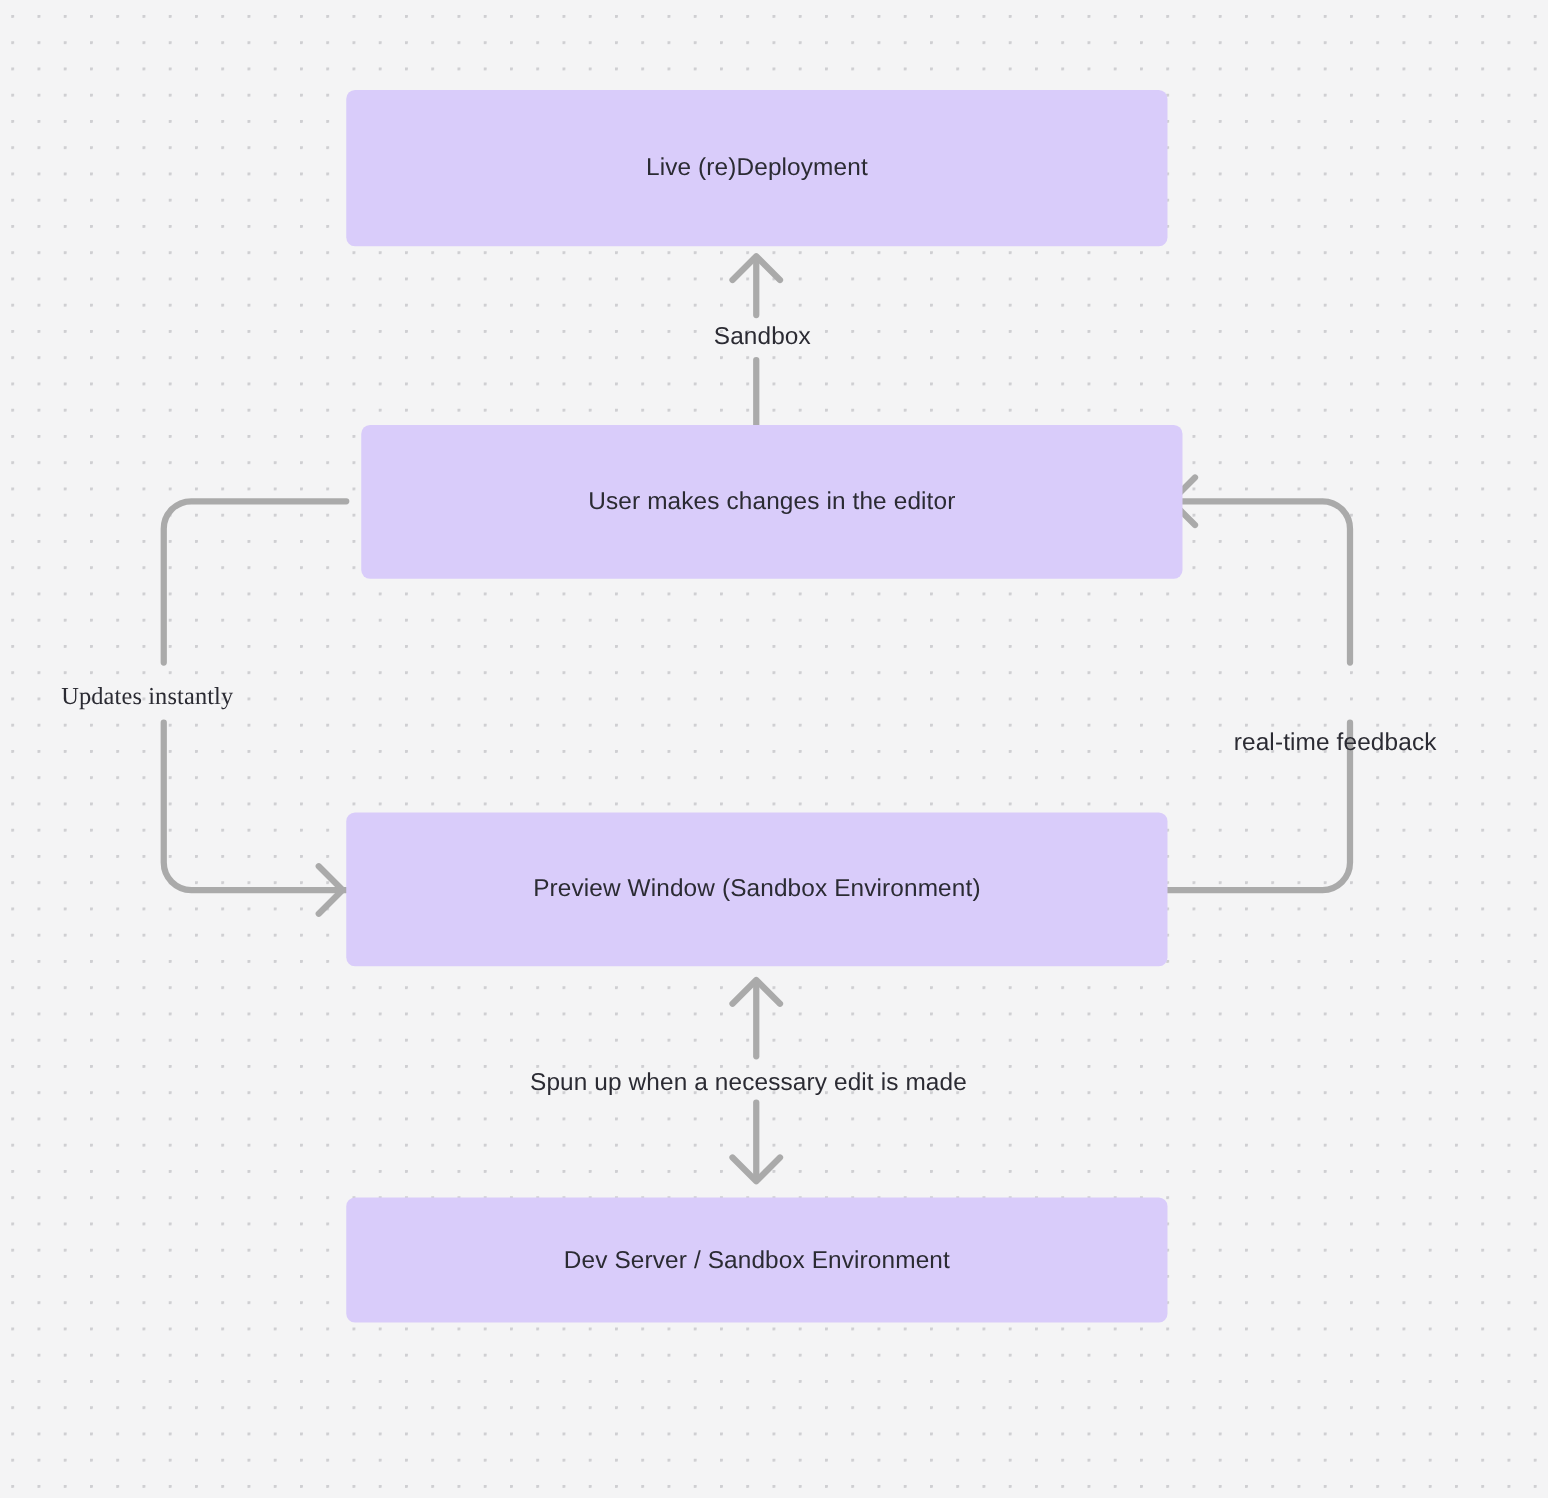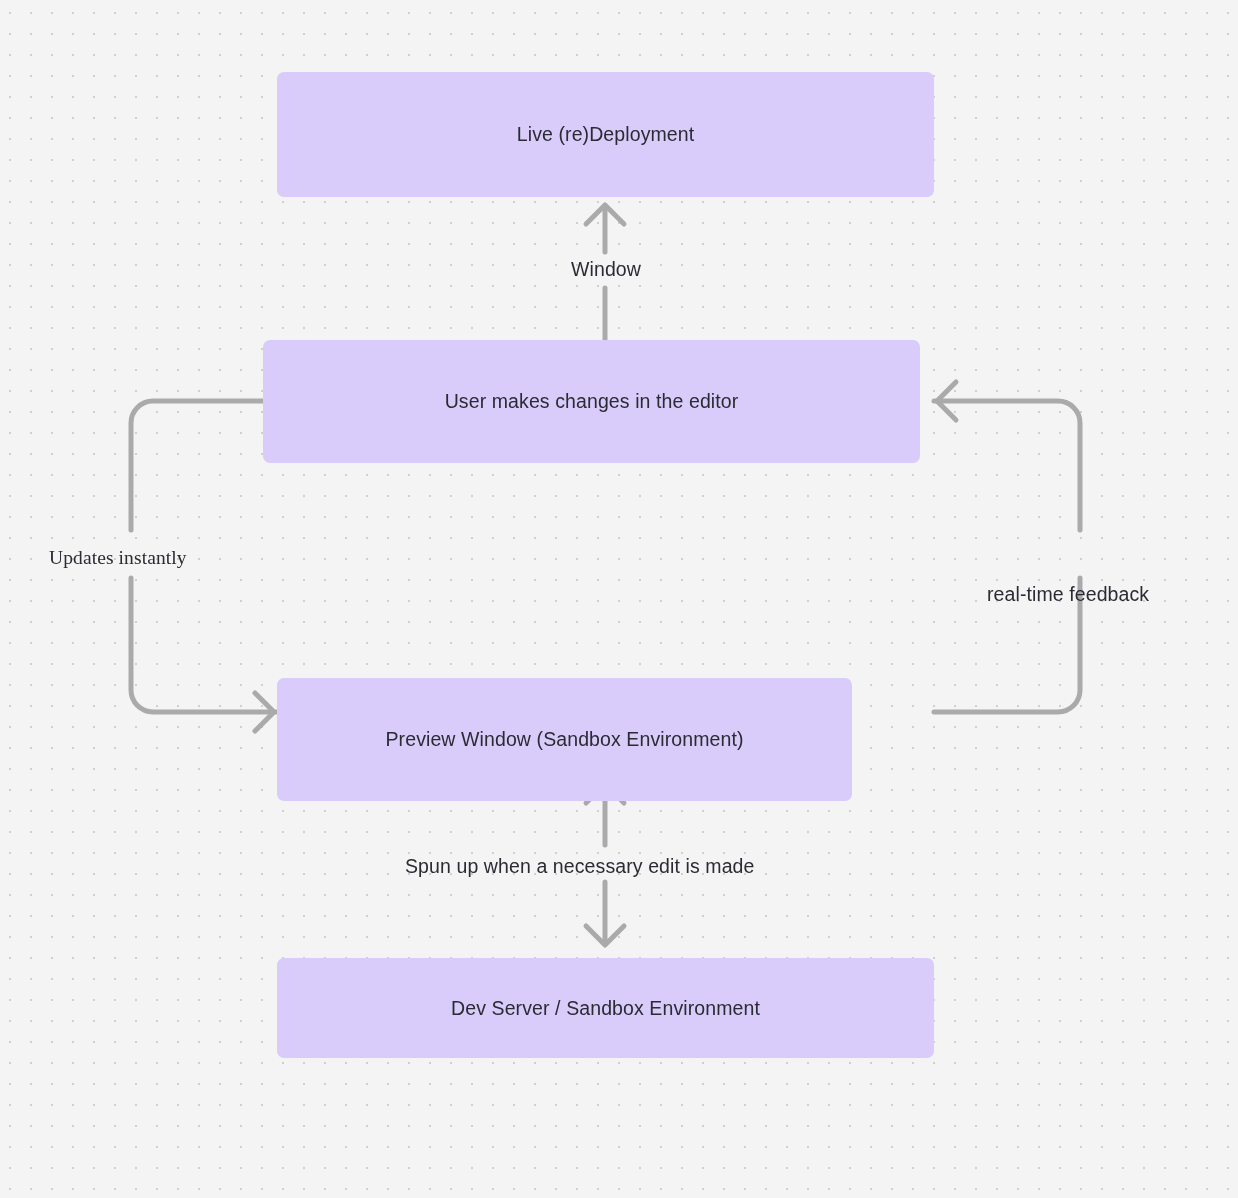--- a/index.html
+++ b/index.html
@@ -53,29 +53,29 @@
     position: absolute;
     color: #2b2b33;
     font-size: 19.5px;
     letter-spacing: 0.1px;
     white-space: nowrap;
     line-height: 1;
   }
 
   
   #node-live-deployment { left: 277px; top: 72px;  width: 657px; height: 125px; }
-  #node-user-edits      { left: 263px; top: 340px; width: 657px; height: 123px; }
-  #node-preview-window  { left: 277px; top: 650px; width: 575px; height: 123px; margin-top: 28px; }
+  #node-user-edits      { left: 289px; top: 340px; width: 657px; height: 123px; }
+  #node-preview-window  { left: 277px; top: 650px; width: 657px; height: 123px; }
   #node-dev-server      { left: 277px; top: 958px; width: 657px; height: 100px; }
 
   
   #label-publish        { left: 571px; top: 260px; }
   #label-updates        { left: 49px;  top: 548px; font-family: Liberation Serif, serif; }
   #label-realtime       { left: 987px; top: 548px; margin-top: 37px; }
-  #label-spun-up        { left: 405px; top: 857px; }
+  #label-spun-up        { left: 424px; top: 857px; }
 </style>
 </head>
 <body>
 
 <div id="canvas">
 
   <svg id="edges" viewBox="0 0 1238 1198" width="1238" height="1198" xmlns="http://www.w3.org/2000/svg">
 
     <g fill="none" stroke="#aaaaaa" stroke-width="5" stroke-linecap="round" stroke-linejoin="round">
 
@@ -127,21 +127,21 @@
   </div>
 
   <div class="node" id="node-preview-window">
     <span class="node-label">Preview Window (Sandbox Environment)</span>
   </div>
 
   <div class="node" id="node-dev-server">
     <span class="node-label">Dev Server / Sandbox Environment</span>
   </div>
 
-  <div class="edge-label" id="label-publish">Window</div>
+  <div class="edge-label" id="label-publish">Sandbox</div>
 
   <div class="edge-label" id="label-updates">Updates instantly</div>
 
   <div class="edge-label" id="label-realtime">real-time feedback</div>
 
   <div class="edge-label" id="label-spun-up">Spun up when a necessary edit is made</div>
 
 </div>
 
 </body></html>

